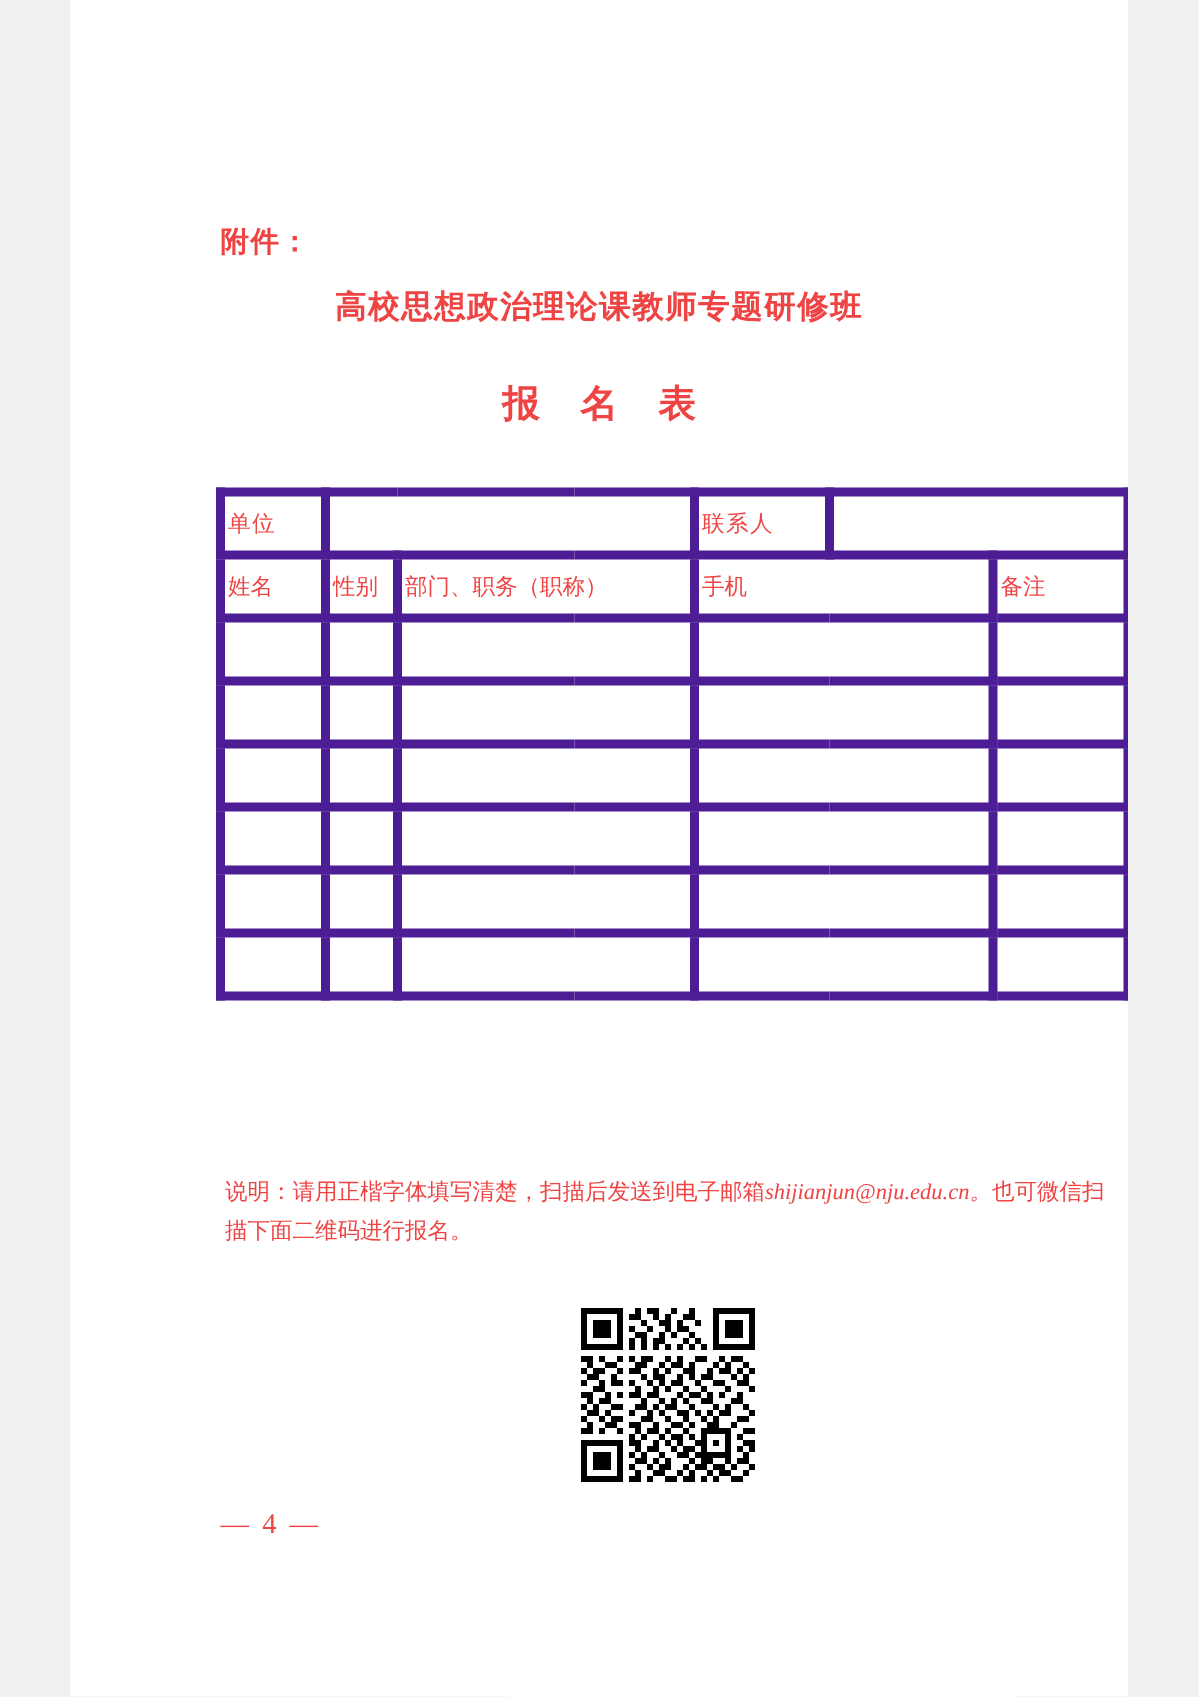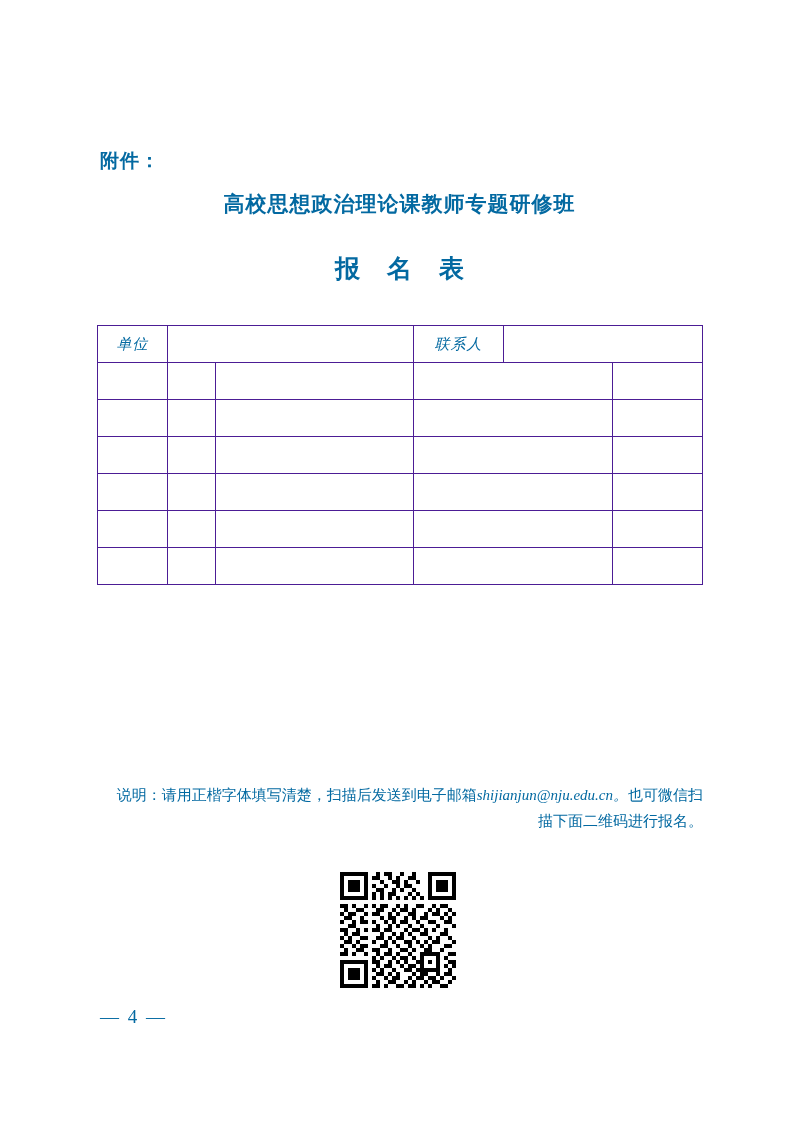--- a/index.html
+++ b/index.html
@@ -2,27 +2,27 @@
 <html><head>
 <meta charset="utf-8">
 <style>
   html, body {
     margin: 0;
     padding: 0;
     background: #f0f0f0;
   }
   .page {
     position: relative;
-    width: 799px;
+    width: 705px;
     height: 1131px;
     background: #ffffff;
     margin: 0 auto;
     overflow: hidden;
     font-family: "Liberation Serif", serif;
-    color: #0369a1;
+    color: #ef4444;
   }
   .attachment-label {
     position: absolute;
     left: 100px;
     top: 148px;
     font-family: "Liberation Sans", sans-serif;
     font-weight: bold;
     font-size: 19px;
     letter-spacing: 1px;
   }
@@ -51,28 +51,26 @@
   }
   table.form {
     position: absolute;
     left: 97px;
     top: 325px;
     width: 605px;
     border-collapse: collapse;
     table-layout: fixed;
   }
   table.form td {
-    border: 1px solid #4c1d95;
+    border: 6px solid #4c1d95;
     height: 36px;
-    text-align: center;
     vertical-align: middle;
     font-family: "Liberation Sans", sans-serif;
     font-size: 15px;
     padding: 0 2px;
-    font-style: italic;
   }
   table.form td.label {
     letter-spacing: 1px;
   }
   table.form td.wide-label {
     letter-spacing: 4px;
     text-indent: 4px;
   }
   table.form td.section {
     letter-spacing: 2px;
@@ -82,21 +80,20 @@
     height: 36px;
   }
   .note {
     position: absolute;
     left: 103px;
     top: 782px;
     width: 600px;
     font-family: "Liberation Sans", sans-serif;
     font-size: 15px;
     line-height: 1.75;
-    text-align: right;
   }
   .note .email {
     font-family: "Liberation Serif", serif;
     font-style: italic;
   }
   .qr {
     position: absolute;
     left: 315px;
     top: 872px;
     width: 166px;
@@ -132,20 +129,27 @@
       <col style="width:90px">
       <col style="width:109px">
       <col style="width:90px">
     </colgroup>
     <tbody>
       <tr>
         <td class="label" colspan="1">单位</td>
         <td colspan="3"></td>
         <td class="label">联系人</td>
         <td colspan="2"></td>
+      </tr>
+      <tr>
+        <td>姓名</td>
+        <td>性别</td>
+        <td colspan="2">部门、职务（职称）</td>
+        <td colspan="2">手机</td>
+        <td>备注</td>
       </tr>
       <tr>
         <td class="blank"></td>
         <td class="blank"></td>
         <td class="blank" colspan="2"></td>
         <td class="blank" colspan="2"></td>
         <td class="blank"></td>
       </tr>
       <tr>
         <td class="blank"></td>

